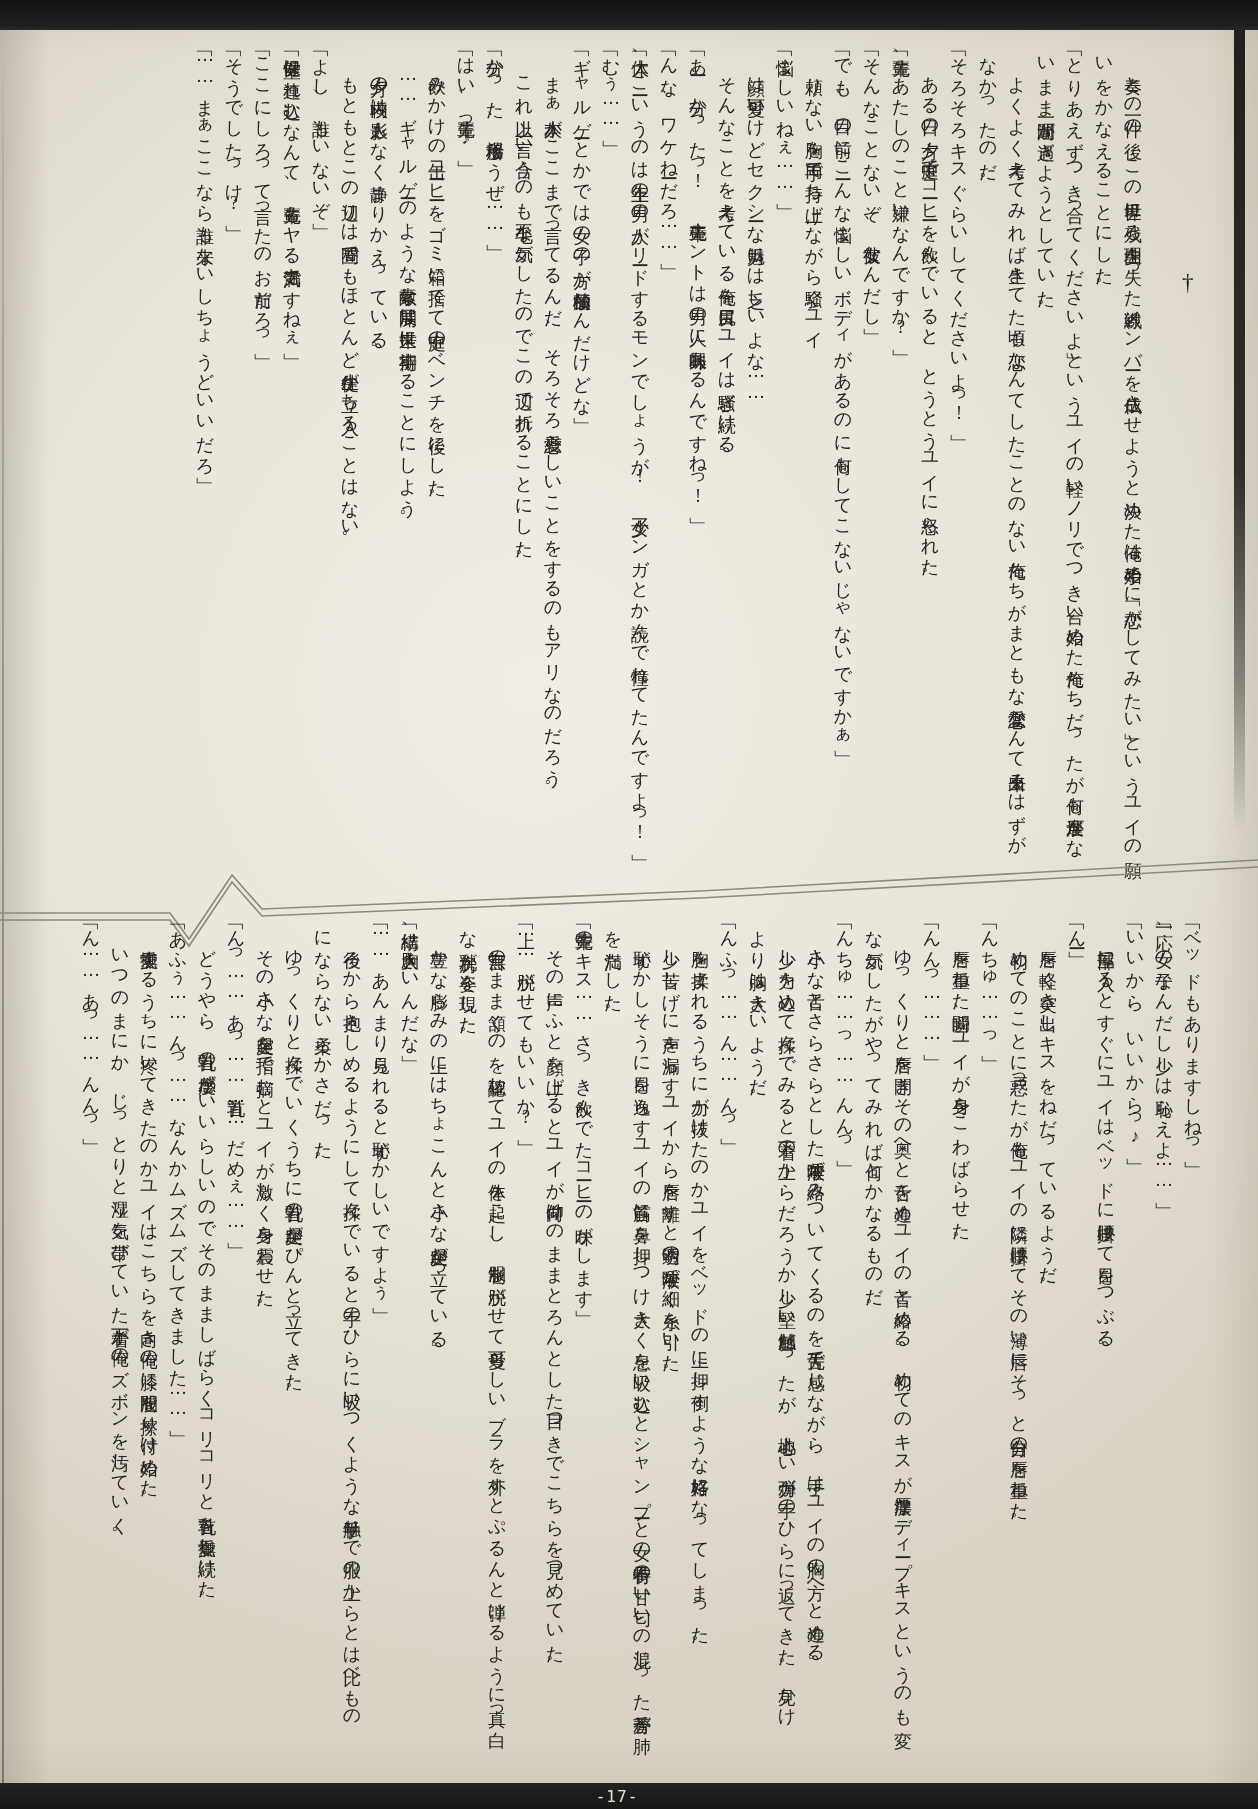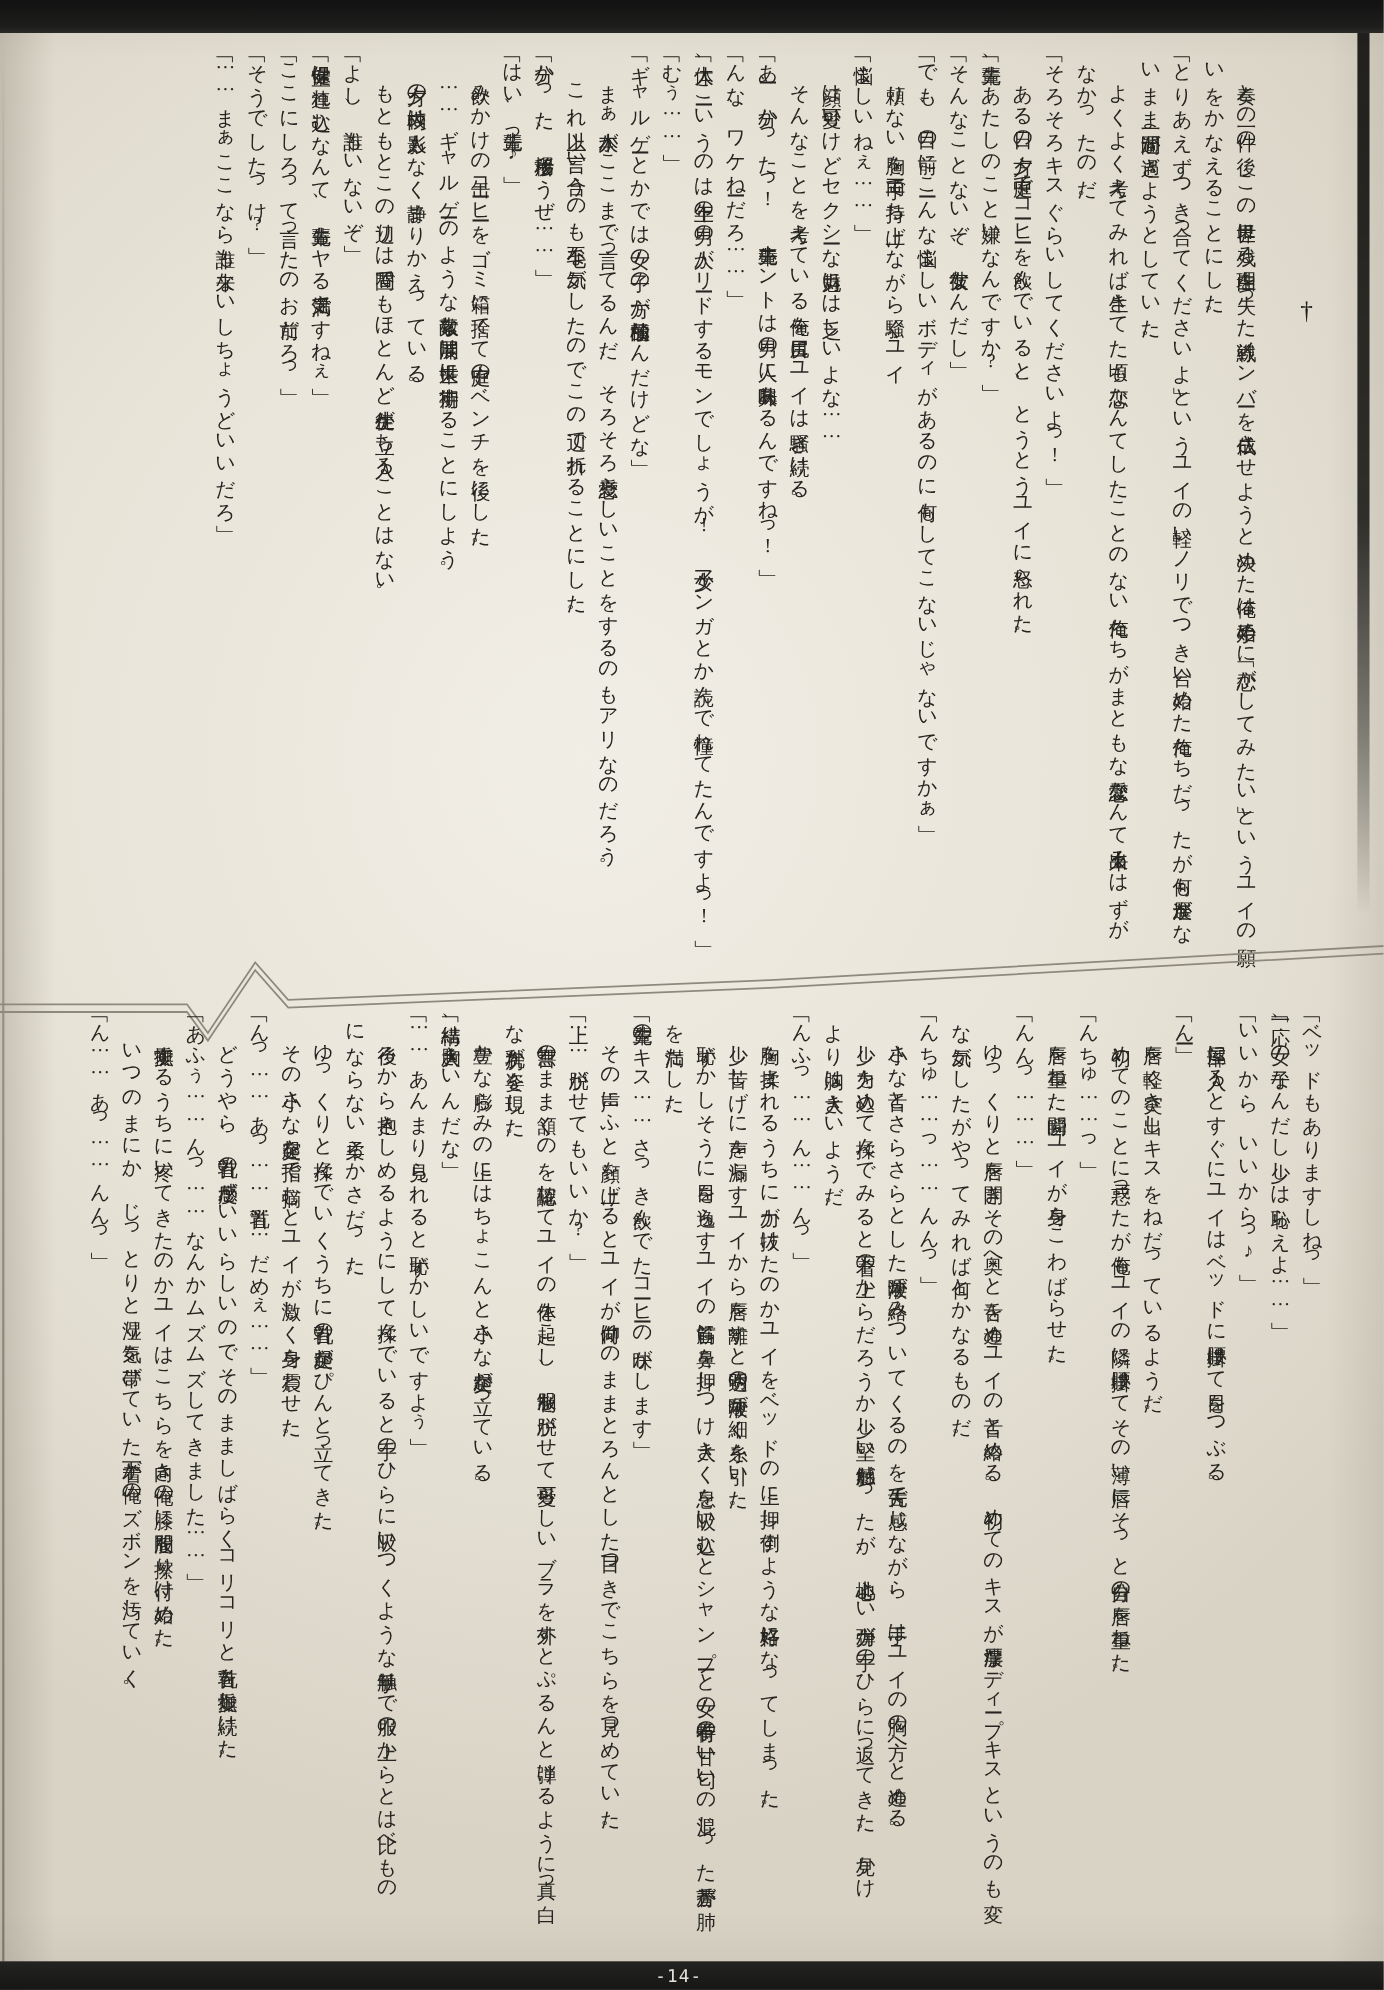--- a/index.html
+++ b/index.html
@@ -154,14 +154,14 @@
     <p class="indent">その小さな突起を指で摘むとユイが激しく身を震わせた。</p>
     <p>「んっ……あっ……乳首……だめぇ……」</p>
     <p class="indent">どうやら、乳首の感度がいいらしいのでそのまましばらくコリコリと乳首を愛撫し続けた。</p>
     <p>「あふぅ……んっ……なんかムズムズしてきました……」</p>
     <p class="indent">愛撫するうちに疼いてきたのかユイはこちらを向き俺の膝に股間を擦り付け始めた。</p>
     <p class="indent">いつのまにか、じっとりと湿り気を帯びていた下着が俺のズボンを汚していく。</p>
     <p>「ん……あっ……んんっ」</p>
   </div>
 
 <div class="bar-bottom">
-  <span class="page-number">-14-</span>
+  <span class="page-number">-17-</span>
 </div>
 
 </body></html>

